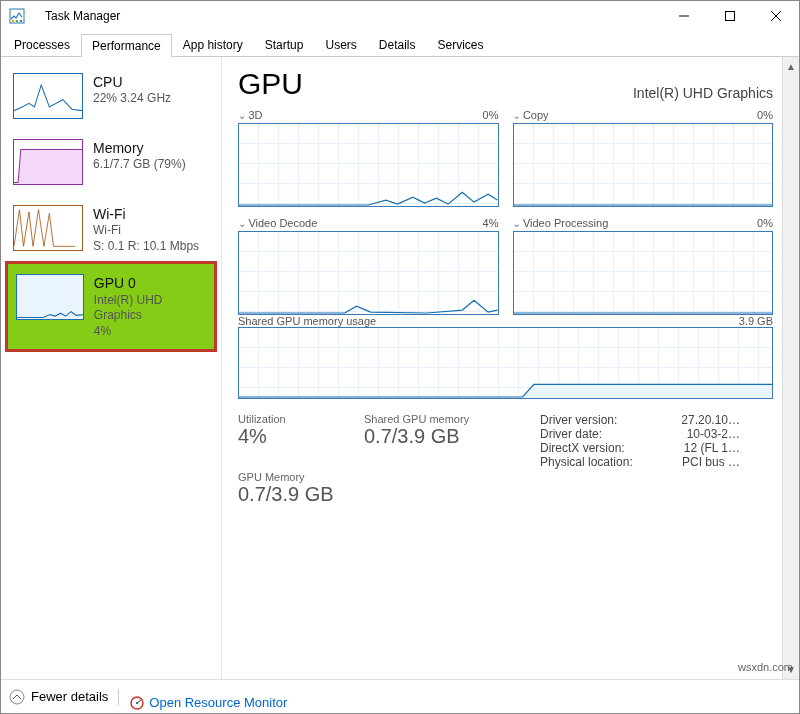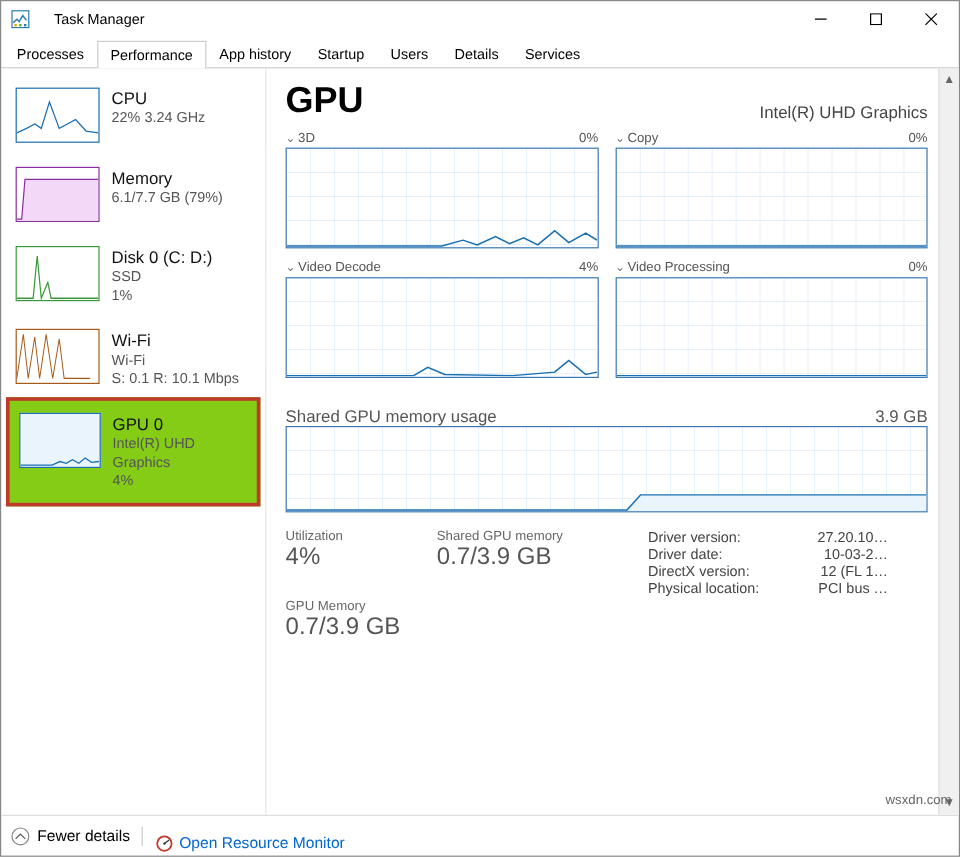--- a/index.html
+++ b/index.html
@@ -28,29 +28,29 @@
   .sb-chart { width: 70px; height: 46px; border: 1px solid #888; position: relative; overflow: hidden; background: #fff; }
   .sb-chart svg { width: 100%; height: 100%; }
   .sb-text { display: flex; flex-direction: column; font-size: 12px; line-height: 1.3; }
   .sb-title { font-size: 14px; color: #111; }
   .sb-sub, .sb-sub2 { color: #555; }
   .scroll { position: absolute; right: 0; top: 0; bottom: 0; width: 17px; background: #f0f0f0; border-left: 1px solid #ddd; display: flex; flex-direction: column; justify-content: space-between; align-items: center; }
   .scroll .arr { font-size: 10px; color: #666; padding: 4px; }
   
   .main { flex: 1; padding: 10px 26px 10px 16px; display: flex; flex-direction: column; overflow: hidden; }
   .hdr { display: flex; justify-content: space-between; align-items: flex-end; }
-  .hdr-left { font-size: 30px; font-weight: 700; }
+  .hdr-left { font-size: 30px; font-weight: 400; }
   .hdr-right { font-size: 14px; color: #444; }
   .quad { display: grid; grid-template-columns: 1fr 1fr; gap: 10px 14px; margin-top: 8px; }
   .mini { display: flex; flex-direction: column; }
   .mini-hdr { display: flex; justify-content: space-between; font-size: 11px; color: #555; margin-bottom: 2px; }
   .mini-hdr .left::before { content: "\2304"; margin-right: 2px; font-size: 10px; color: #777; }
   .graph { height: 84px; border: 1px solid #3b78b5; background: repeating-linear-gradient(to right, transparent, transparent 19px, #e6f0fa 19px, #e6f0fa 20px), repeating-linear-gradient(to bottom, transparent, transparent 19px, #e6f0fa 19px, #e6f0fa 20px); position: relative; overflow: hidden; }
   .graph svg { position: absolute; inset: 0; width: 100%; height: 100%; }
-  .shared-hdr { display: flex; justify-content: space-between; font-size: 14px; color: #555; margin-top: 24px; }
+  .shared-hdr { display: flex; justify-content: space-between; font-size: 11px; color: #555; margin-top: 0; }
   .stats { display: grid; grid-template-columns: 110px 160px 200px; gap: 2px 16px; margin-top: 14px; font-size: 12px; }
   .stat-lbl { font-size: 11px; color: #666; }
   .stat-val { font-size: 20px; color: #555; }
   .stat-val.sm { font-size: 20px; }
   .dv-row { display: flex; justify-content: space-between; color: #444; font-size: 12px; white-space: nowrap; }
   .dv-row span:last-child { margin-left: 8px; overflow: hidden; text-overflow: ellipsis; max-width: 78px; }
   
   .statusbar { height: 34px; border-top: 1px solid #ddd; display: flex; align-items: center; font-size: 13px; gap: 10px; padding: 0 8px; }
   .stat-link { color: #0066cc; cursor: pointer; display: flex; align-items: center; gap: 4px; margin-top: 12px; }
   .sep { width: 1px; height: 16px; background: #ccc; }
@@ -114,30 +114,20 @@
           </div>
       </div>
       <div class="sb-item">
         <div class="sb-chart" style="border-color:#8b2fa0"><svg viewBox="0 0 100 60" preserveAspectRatio="none">
               <polygon points="0,58 6,58 10,13 100,13 100,60 0,60" fill="#f3d9f7" stroke="none"></polygon>
               <polyline points="0,58 6,58 10,13 100,13" fill="none" stroke="#8b2fa0" stroke-width="1.5"></polyline>
             </svg></div>
         <div class="sb-text">
             <span class="sb-title">Memory</span>
             <span class="sb-sub">6.1/7.7 GB (79%)</span>
-          </div>
-      </div>
-      <div class="sb-item">
-        <div class="sb-chart" style="border-color:#3a9a3a"><svg viewBox="0 0 100 60" preserveAspectRatio="none">
-              <polyline points="0,58 20,58 25,10 30,58 38,40 42,58 100,58" fill="none" stroke="#3a9a3a" stroke-width="1.5"></polyline>
-            </svg></div>
-        <div class="sb-text">
-            <span class="sb-title">Disk 0 (C: D:)</span>
-            <span class="sb-sub">SSD</span>
-            <span class="sb-sub2">1%</span>
           </div>
       </div>
       <div class="sb-item">
         <div class="sb-chart" style="border-color:#a65a1a"><svg viewBox="0 0 100 60" preserveAspectRatio="none">
               <polyline points="0,55 8,5 14,55 22,8 28,55 36,5 44,55 52,10 58,55 90,55" fill="none" stroke="#a65a1a" stroke-width="1.2"></polyline>
             </svg></div>
         <div class="sb-text">
             <span class="sb-title">Wi-Fi</span>
             <span class="sb-sub">Wi-Fi</span>
             <span class="sb-sub2">S: 0.1 R: 10.1 Mbps</span>

